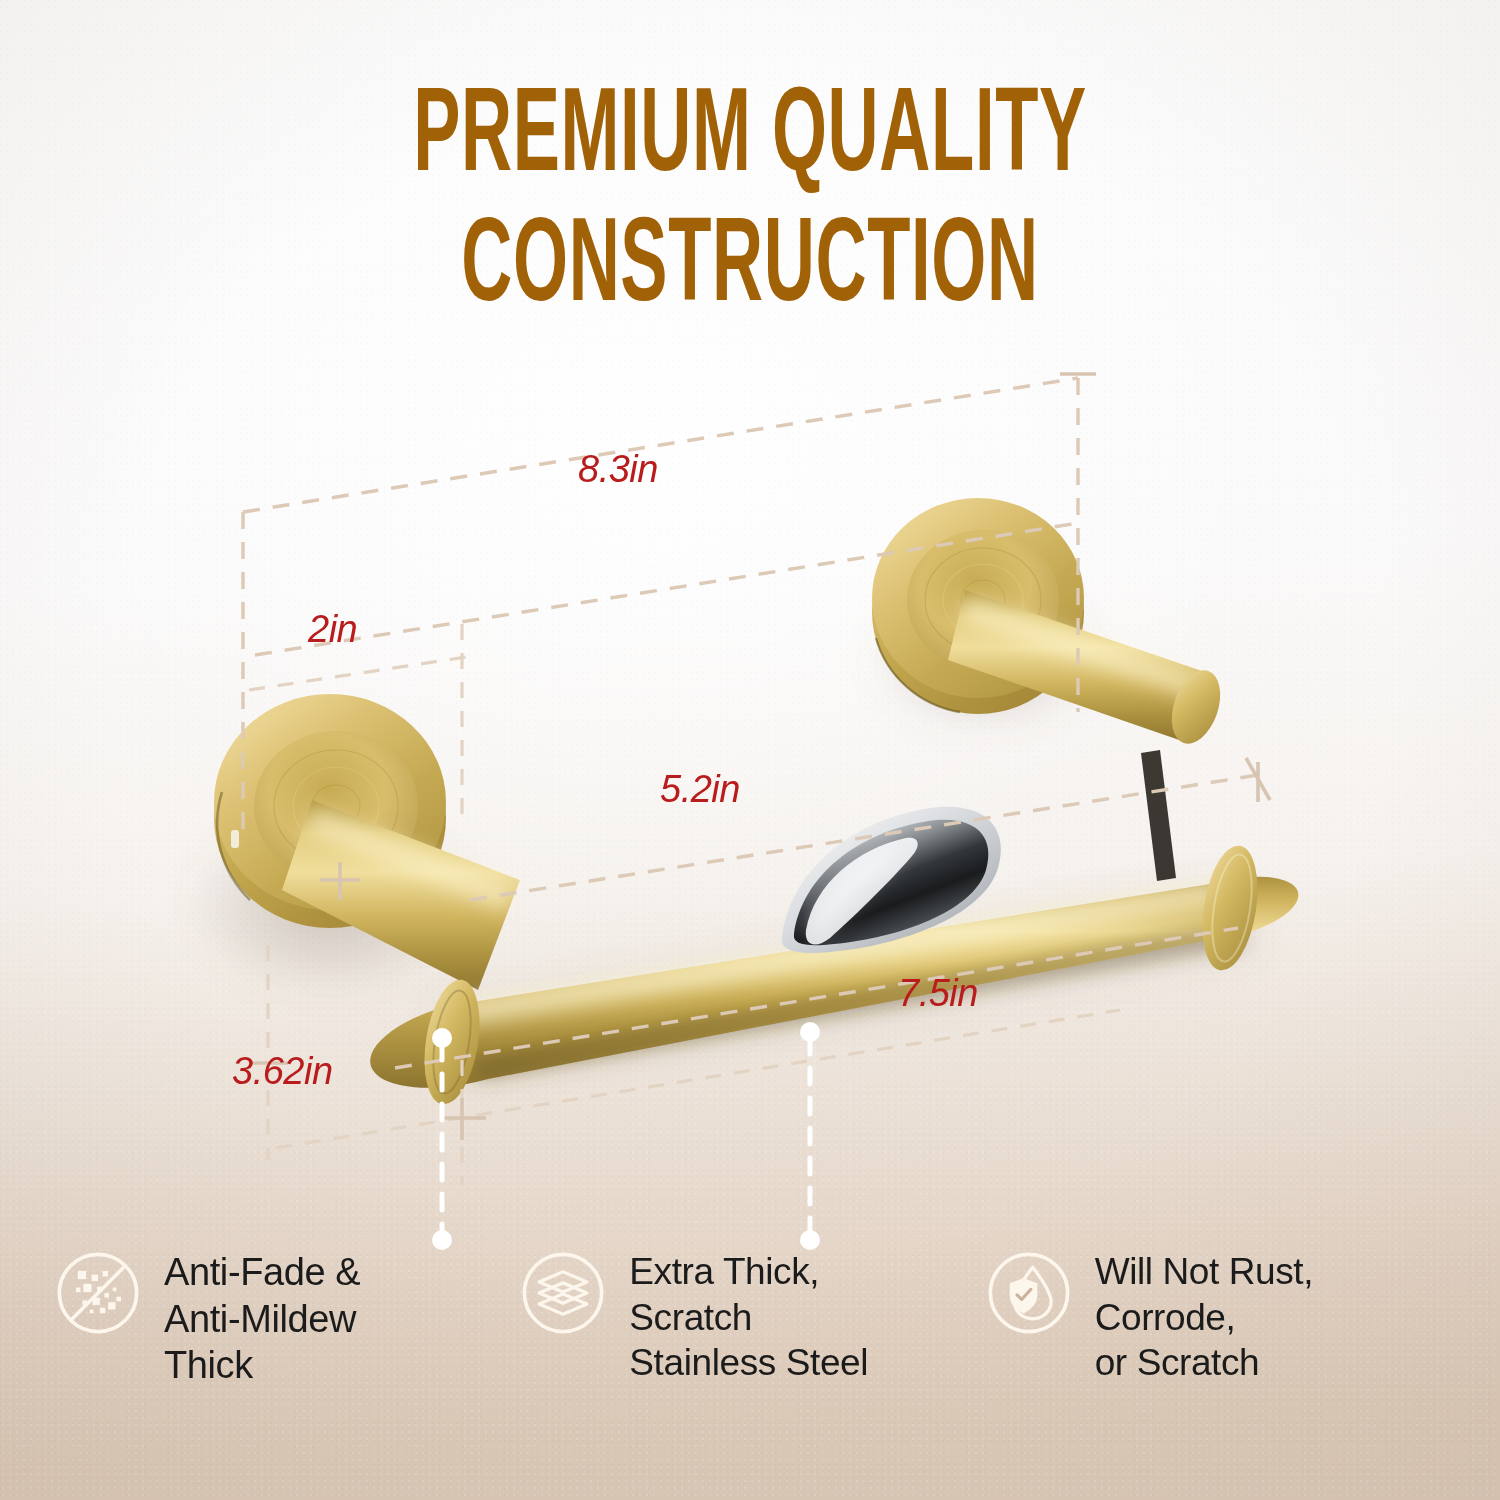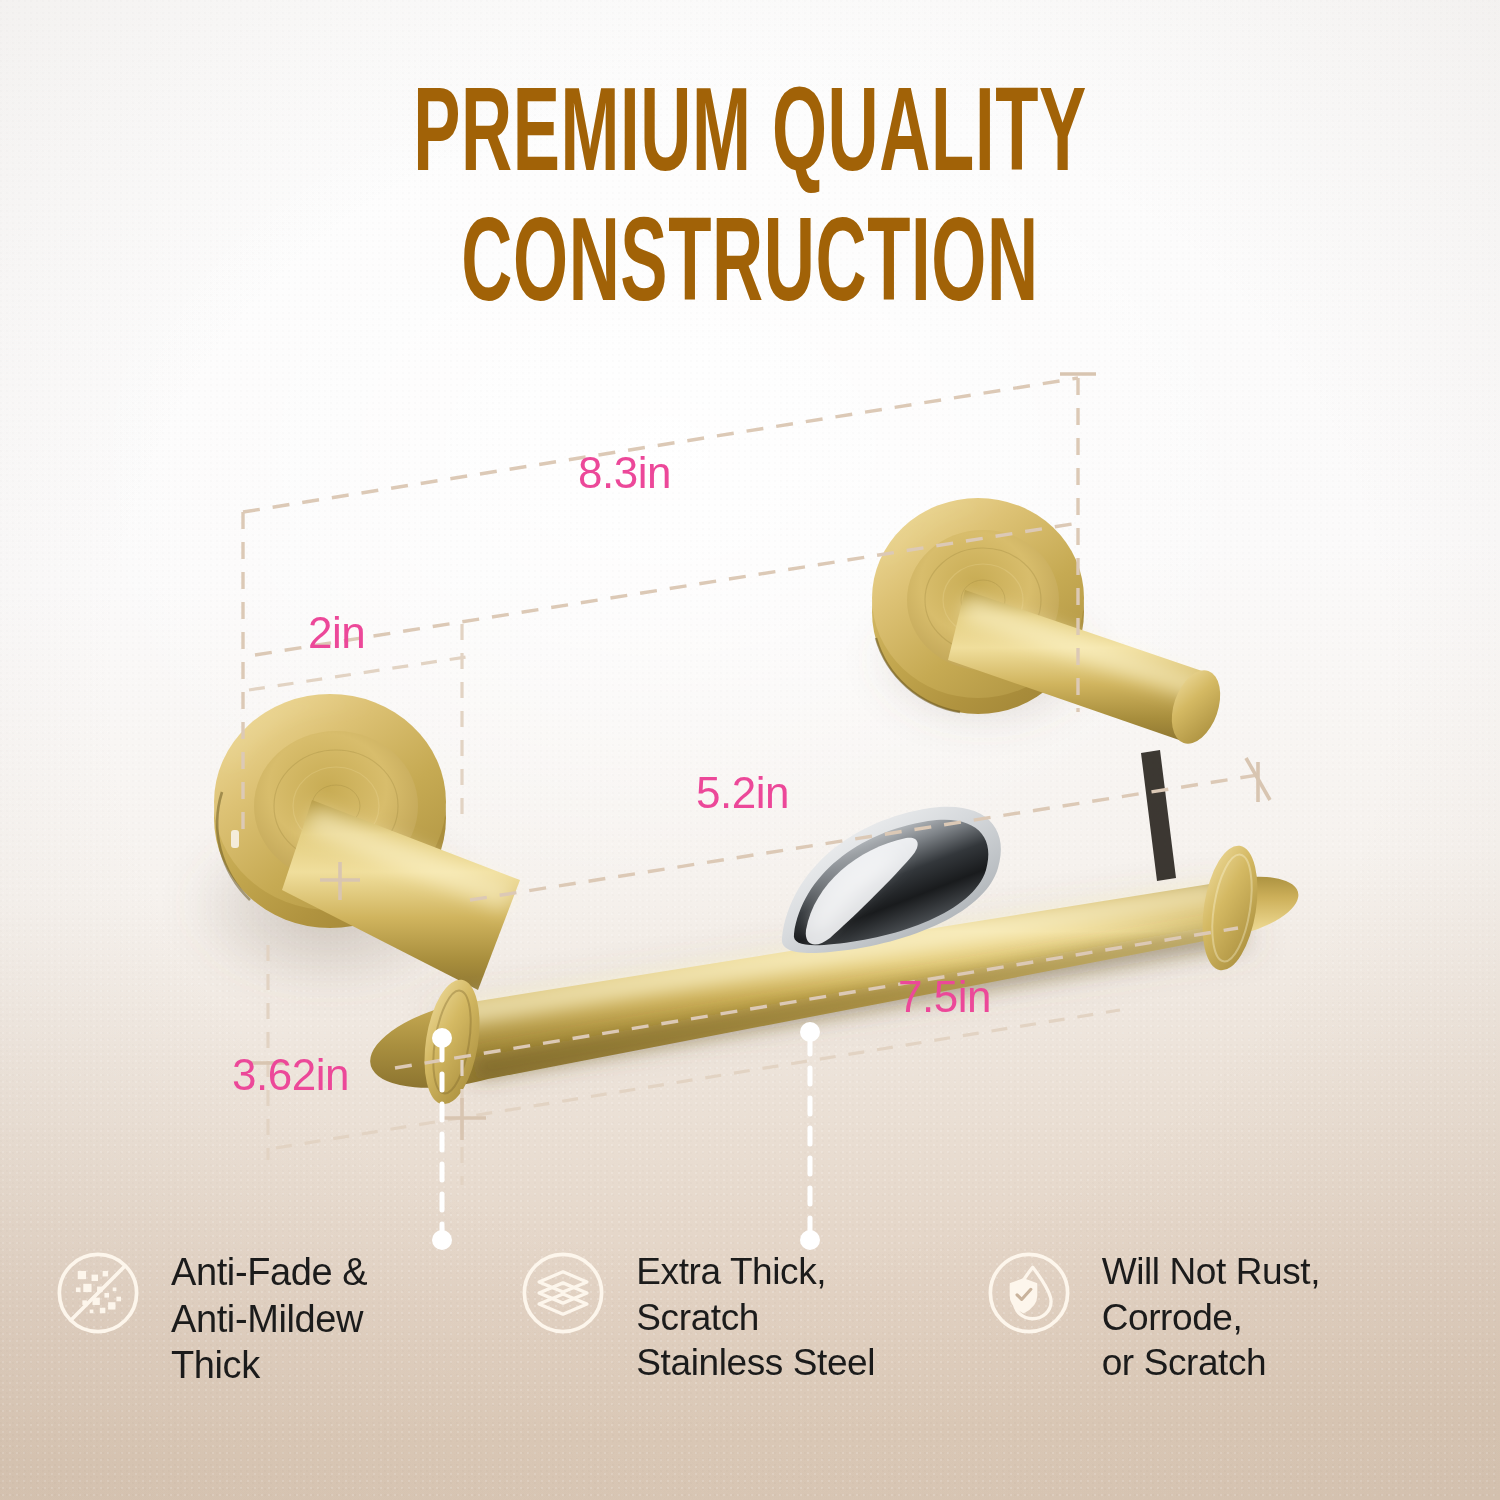--- a/index.html
+++ b/index.html
@@ -58,45 +58,46 @@
     transform-origin:center center;
     white-space:nowrap;
   }
   .hl-line.l2 { margin-top:14px; }
 
   
   #dims { position:absolute; inset:0; z-index:6; pointer-events:none; }
 
   .dimlabel {
     position:absolute;
-    color:#ec4899;
-    font-size:44px;
+    color:#b91c1c;
+    font-size:38px;
     font-family:"Liberation Sans",sans-serif;
     letter-spacing:-0.5px;
     white-space:nowrap;
     z-index:9;
+    font-style:italic;
   }
 
   
   #product { position:absolute; inset:0; z-index:5; pointer-events:none; }
 
   
   #callouts { position:absolute; inset:0; z-index:10; pointer-events:none; }
 
   
   #features {
     position:absolute; left:0; right:0; top:1245px;
     display:flex; z-index:11;
     padding:0 52px;
   }
   .feature {
     flex:1 1 0;
     display:flex;
     align-items:flex-start;
-    gap:27px;
+    gap:20px;
   }
   .feature .ficon {
     flex:0 0 auto;
     width:92px; height:92px;
     margin-top:2px;
   }
   .feature .ftext {
     color:#1b1b1b;
     font-size:38px;
     line-height:1.23;
@@ -153,21 +154,21 @@
   <path class="dl-soft" d="M 462 1060 L 462 1185"></path>
   <line class="tick" x1="320" y1="880" x2="360" y2="880"></line>
   <line class="tick" x1="340" y1="862" x2="340" y2="900"></line>
   <line class="tick" x1="440" y1="1118" x2="486" y2="1118"></line>
   <line class="tick" x1="462" y1="1098" x2="462" y2="1140"></line>
   <line class="tick" x1="250" y1="1063" x2="288" y2="1063"></line>
 </svg>
 
 <div class="dimlabel" style="left:578px; top:448px;">8.3in</div>
 <div class="dimlabel" style="left:308px; top:608px;">2in</div>
-<div class="dimlabel" style="left:660px; top:768px;margin-left:36px;">5.2in</div>
+<div class="dimlabel" style="left:660px; top:768px;">5.2in</div>
 <div class="dimlabel" style="left:898px; top:972px;">7.5in</div>
 <div class="dimlabel" style="left:232px; top:1050px;">3.62in</div>
 
 <svg id="product" width="1500" height="1500" viewBox="0 0 1500 1500">
   <defs>
 
     <linearGradient id="gBar" x1="0" y1="0" x2="0" y2="1">
       <stop offset="0%" stop-color="#ad9341"></stop>
       <stop offset="10%" stop-color="#cdb05a"></stop>
       <stop offset="26%" stop-color="#efdb95"></stop>

